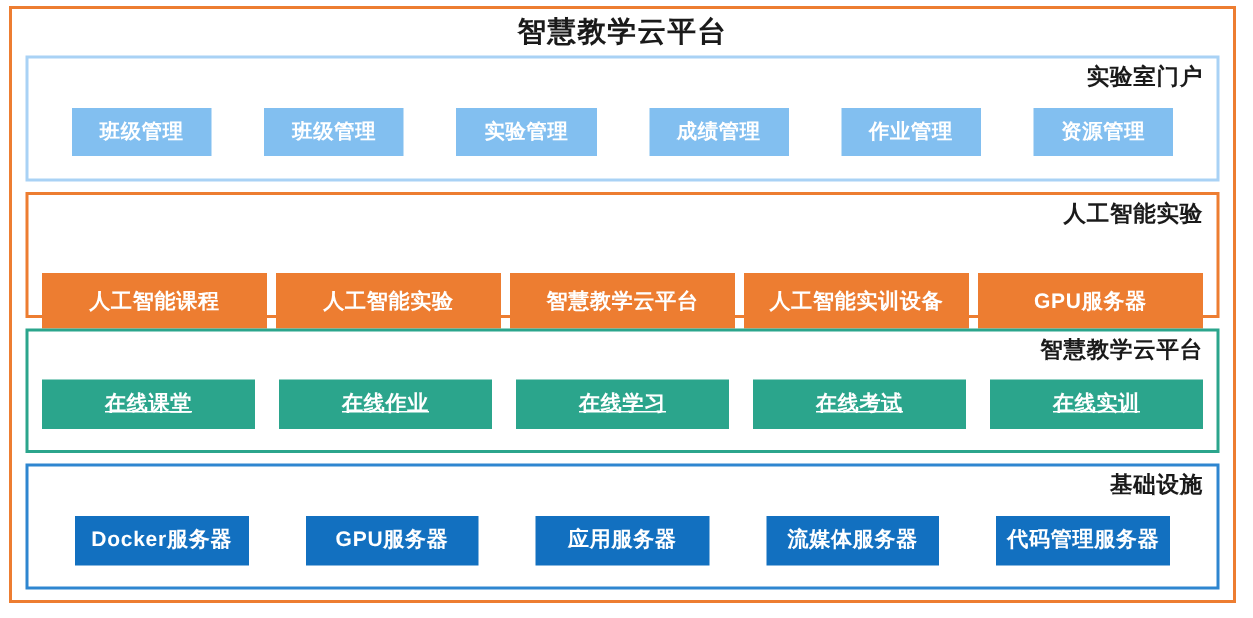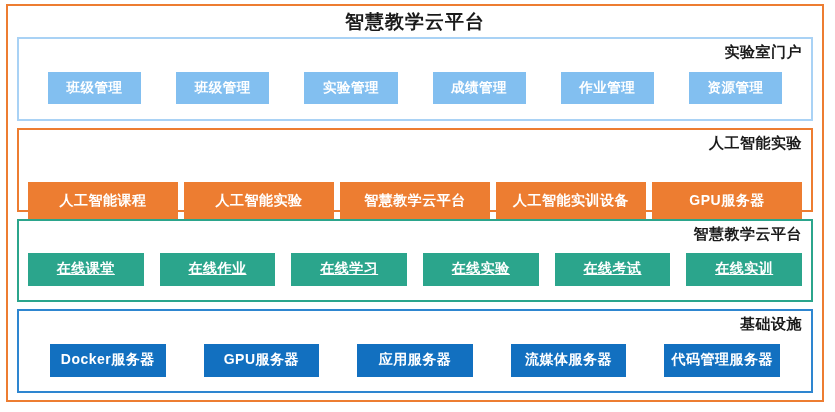--- a/index.html
+++ b/index.html
@@ -144,21 +144,20 @@
         <div class="tile tile-resource">GPU服务器</div>
       </div>
     </div>
 
     <div class="layer layer-cloud">
       <div class="layer-title">智慧教学云平台</div>
       <div class="tile-row">
         <div class="tile tile-cloud">在线课堂</div>
         <div class="tile tile-cloud">在线作业</div>
         <div class="tile tile-cloud">在线学习</div>
-        <div class="tile tile-cloud">在线实验</div>
         <div class="tile tile-cloud">在线考试</div>
         <div class="tile tile-cloud">在线实训</div>
       </div>
     </div>
 
     <div class="layer layer-infra">
       <div class="layer-title">基础设施</div>
       <div class="tile-row">
         <div class="tile tile-infra">Docker服务器</div>
         <div class="tile tile-infra">GPU服务器</div>

